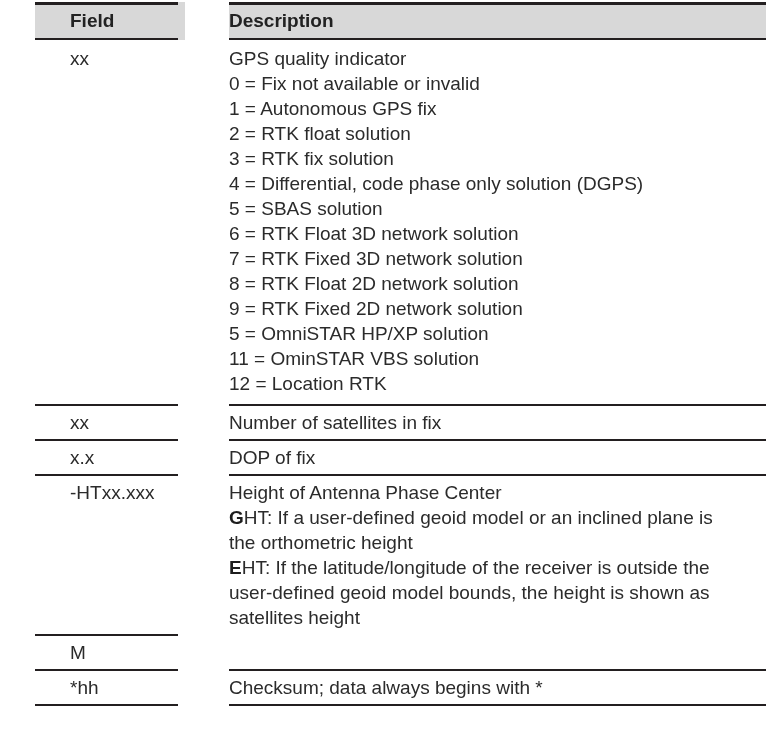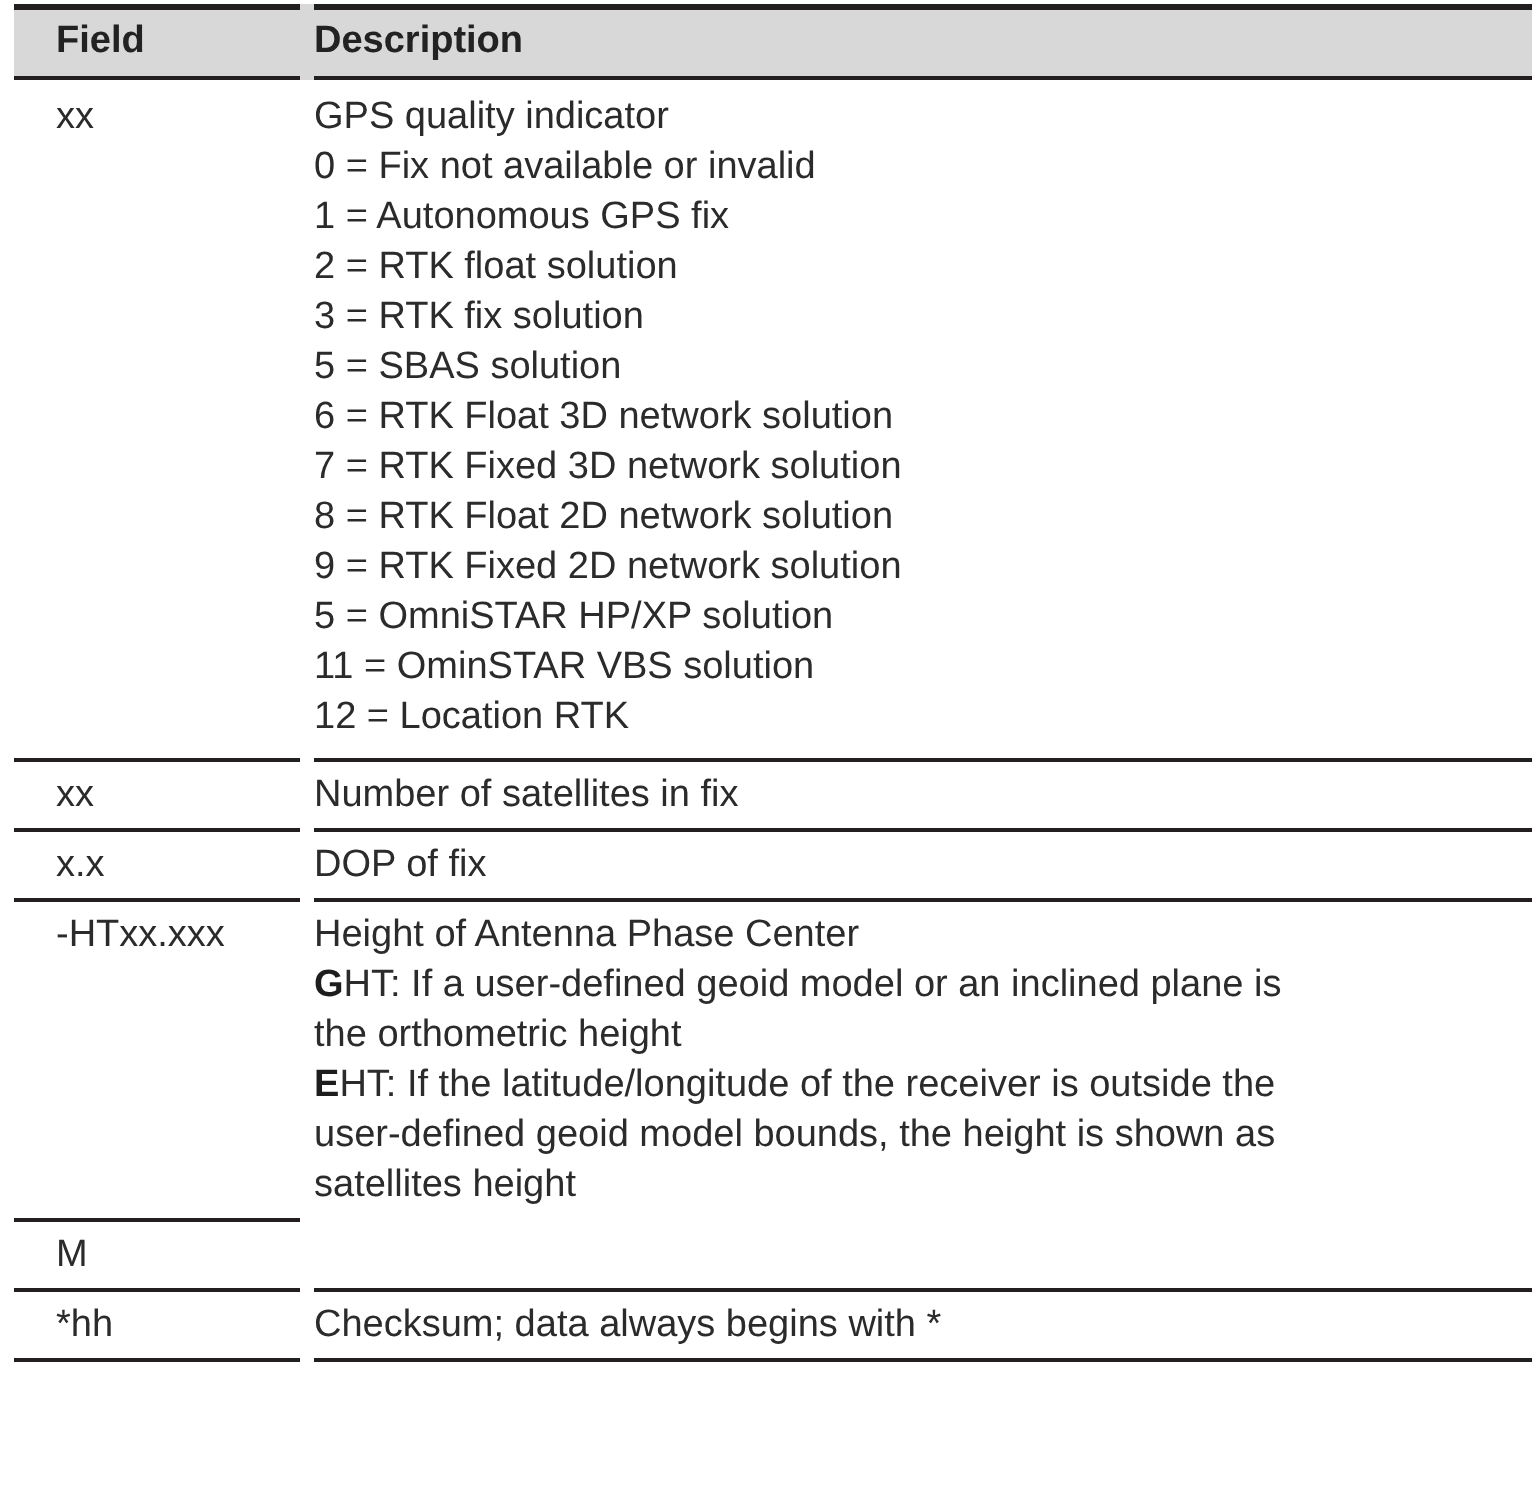--- a/index.html
+++ b/index.html
@@ -29,28 +29,30 @@
   .row {
     display: flex;
     align-items: stretch;
   }
   .cell {
     box-sizing: border-box;
   }
   .cell.field {
     width: 143px;
     flex: 0 0 143px;
-    padding-left: 21px;
+    padding-left: 35px;
+    margin-left: 28px;
   }
   .spacer {
     width: 7px;
     flex: 0 0 7px;
   }
   .cell.desc {
     flex: 1 1 auto;
+    margin-left: 44px;
   }
   
   .row.header .cell {
     border-top: 3px solid var(--rule);
     border-bottom: 2px solid var(--rule);
     background: var(--header-bg);
     font-weight: bold;
     font-size: 19px;
     line-height: 22px;
     padding-top: 5px;
@@ -97,20 +99,21 @@
   <div>
       <div class="row body first">
         <div class="cell field">xx</div>
         <div class="spacer"></div>
         <div class="cell desc">
           <div class="desc-line">GPS quality indicator</div>
           <div class="desc-line">0 = Fix not available or invalid</div>
           <div class="desc-line">1 = Autonomous GPS fix</div>
           <div class="desc-line">2 = RTK float solution</div>
           <div class="desc-line">3 = RTK fix solution</div>
+          <div class="desc-line">4 = Differential, code phase only solution (DGPS)</div>
           <div class="desc-line">5 = SBAS solution</div>
           <div class="desc-line">6 = RTK Float 3D network solution</div>
           <div class="desc-line">7 = RTK Fixed 3D network solution</div>
           <div class="desc-line">8 = RTK Float 2D network solution</div>
           <div class="desc-line">9 = RTK Fixed 2D network solution</div>
           <div class="desc-line">5 = OmniSTAR HP/XP solution</div>
           <div class="desc-line">11 = OminSTAR VBS solution</div>
           <div class="desc-line">12 = Location RTK</div>
         </div>
       </div>

